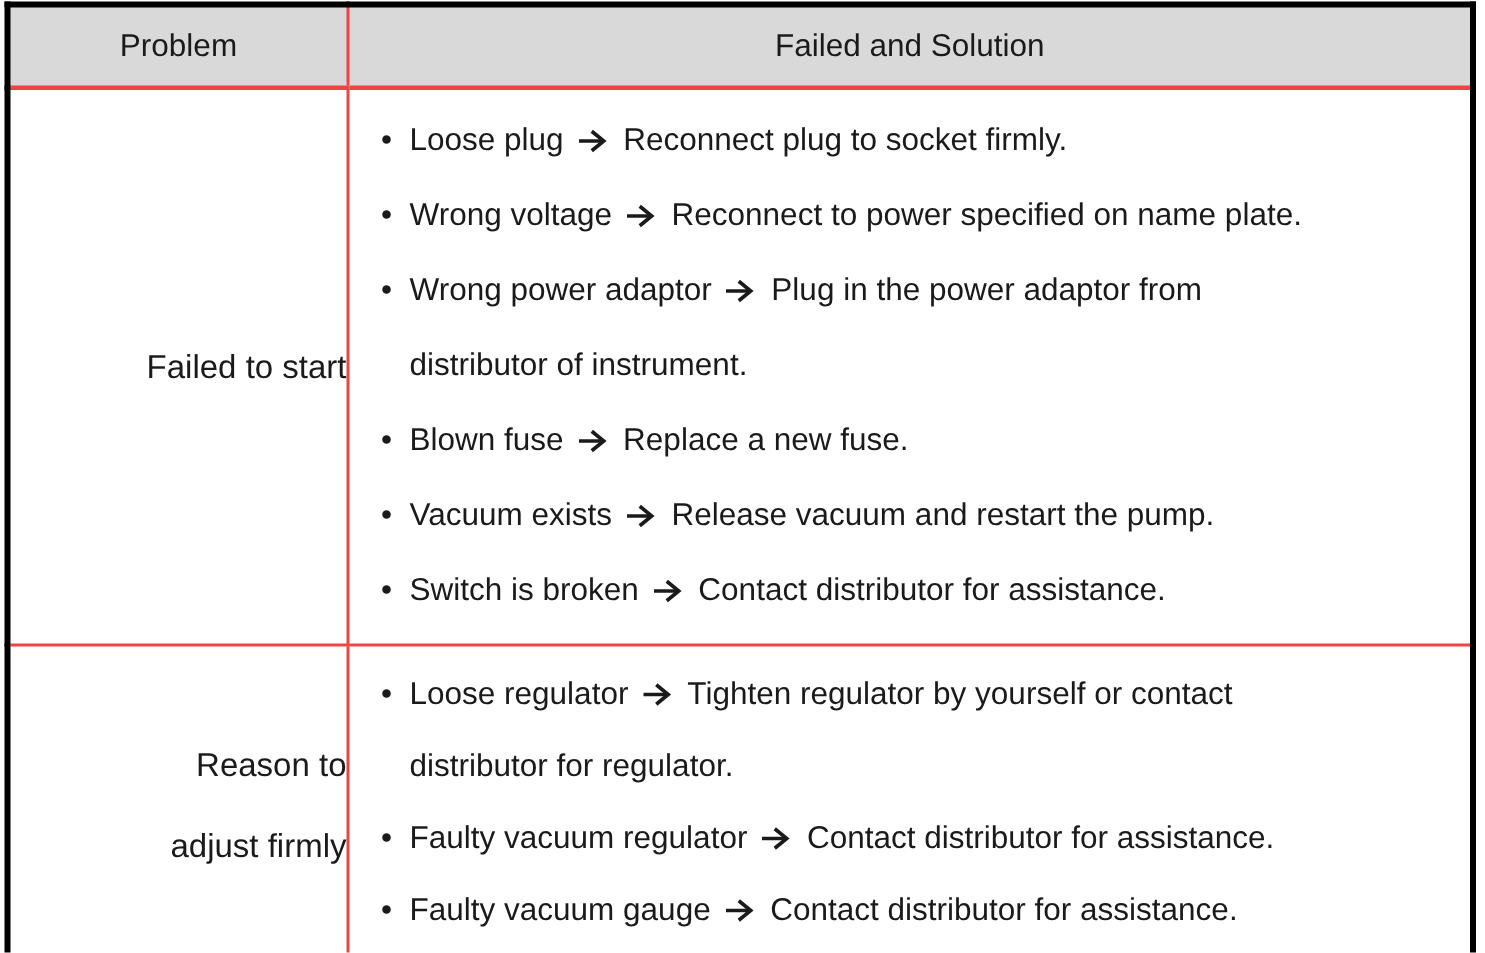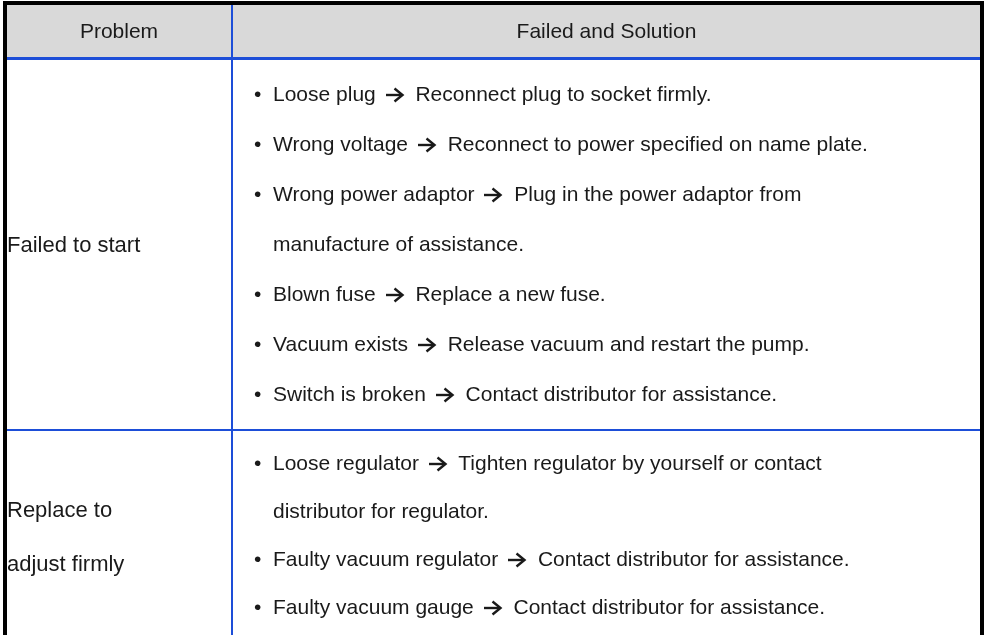--- a/index.html
+++ b/index.html
@@ -14,34 +14,34 @@
   }
   table.trouble-table {
     border-collapse: collapse;
     table-layout: fixed;
     width: 981px;
     margin: 1px 0 0 3px;
     border: 4px solid #000;
   }
   col.col-problem { width: 227px; }
   th, td {
-    border: 2px solid #1d4ed8;
+    border: 2px solid #ef4444;
     padding: 0;
   }
   thead th {
     height: 52px;
     background: #d9d9d9;
     font-weight: 400;
     font-size: 21px;
     text-align: center;
     vertical-align: middle;
     border-bottom-width: 3px;
   }
   td.problem-cell {
-    text-align: left;
+    text-align: right;
     vertical-align: middle;
     font-size: 22px;
   }
   .problem-line { line-height: 54px; }
   td.reason-cell {
     vertical-align: top;
     overflow: hidden;
   }
   tr.row-0 td { height: 360px; }
   tr.row-1 td { height: 203px; border-bottom-width: 3px; }
@@ -98,21 +98,21 @@
             <div class="line first"><span class="dot">•</span>Wrong voltage <span class="arrow"><svg width="21" height="16" viewBox="0 0 21 16">
                   <path d="M1 8 H16" stroke="#1a1a1a" stroke-width="2.4" fill="none"></path>
                   <path d="M9.5 1.5 L17.5 8 L9.5 14.5" stroke="#1a1a1a" stroke-width="2.4" fill="none" stroke-linejoin="miter"></path>
                 </svg></span> Reconnect to power specified on name plate.</div>
           </div>
           <div class="item">
             <div class="line first"><span class="dot">•</span>Wrong power adaptor <span class="arrow"><svg width="21" height="16" viewBox="0 0 21 16">
                   <path d="M1 8 H16" stroke="#1a1a1a" stroke-width="2.4" fill="none"></path>
                   <path d="M9.5 1.5 L17.5 8 L9.5 14.5" stroke="#1a1a1a" stroke-width="2.4" fill="none" stroke-linejoin="miter"></path>
                 </svg></span> Plug in the power adaptor from</div>
-            <div class="line cont">manufacture of assistance.</div>
+            <div class="line cont">distributor of instrument.</div>
           </div>
           <div class="item">
             <div class="line first"><span class="dot">•</span>Blown fuse <span class="arrow"><svg width="21" height="16" viewBox="0 0 21 16">
                   <path d="M1 8 H16" stroke="#1a1a1a" stroke-width="2.4" fill="none"></path>
                   <path d="M9.5 1.5 L17.5 8 L9.5 14.5" stroke="#1a1a1a" stroke-width="2.4" fill="none" stroke-linejoin="miter"></path>
                 </svg></span> Replace a new fuse.</div>
           </div>
           <div class="item">
             <div class="line first"><span class="dot">•</span>Vacuum exists <span class="arrow"><svg width="21" height="16" viewBox="0 0 21 16">
                   <path d="M1 8 H16" stroke="#1a1a1a" stroke-width="2.4" fill="none"></path>
@@ -122,21 +122,21 @@
           <div class="item">
             <div class="line first"><span class="dot">•</span>Switch is broken <span class="arrow"><svg width="21" height="16" viewBox="0 0 21 16">
                   <path d="M1 8 H16" stroke="#1a1a1a" stroke-width="2.4" fill="none"></path>
                   <path d="M9.5 1.5 L17.5 8 L9.5 14.5" stroke="#1a1a1a" stroke-width="2.4" fill="none" stroke-linejoin="miter"></path>
                 </svg></span> Contact distributor for assistance.</div>
           </div>
         </td>
       </tr>
       <tr class="row-1">
         <td class="problem-cell">
-          <div class="problem-line">Replace to</div>
+          <div class="problem-line">Reason to</div>
           <div class="problem-line">adjust firmly</div>
         </td>
         <td class="reason-cell">
           <div class="item">
             <div class="line first"><span class="dot">•</span>Loose regulator <span class="arrow"><svg width="21" height="16" viewBox="0 0 21 16">
                   <path d="M1 8 H16" stroke="#1a1a1a" stroke-width="2.4" fill="none"></path>
                   <path d="M9.5 1.5 L17.5 8 L9.5 14.5" stroke="#1a1a1a" stroke-width="2.4" fill="none" stroke-linejoin="miter"></path>
                 </svg></span> Tighten regulator by yourself or contact</div>
             <div class="line cont">distributor for regulator.</div>
           </div>

